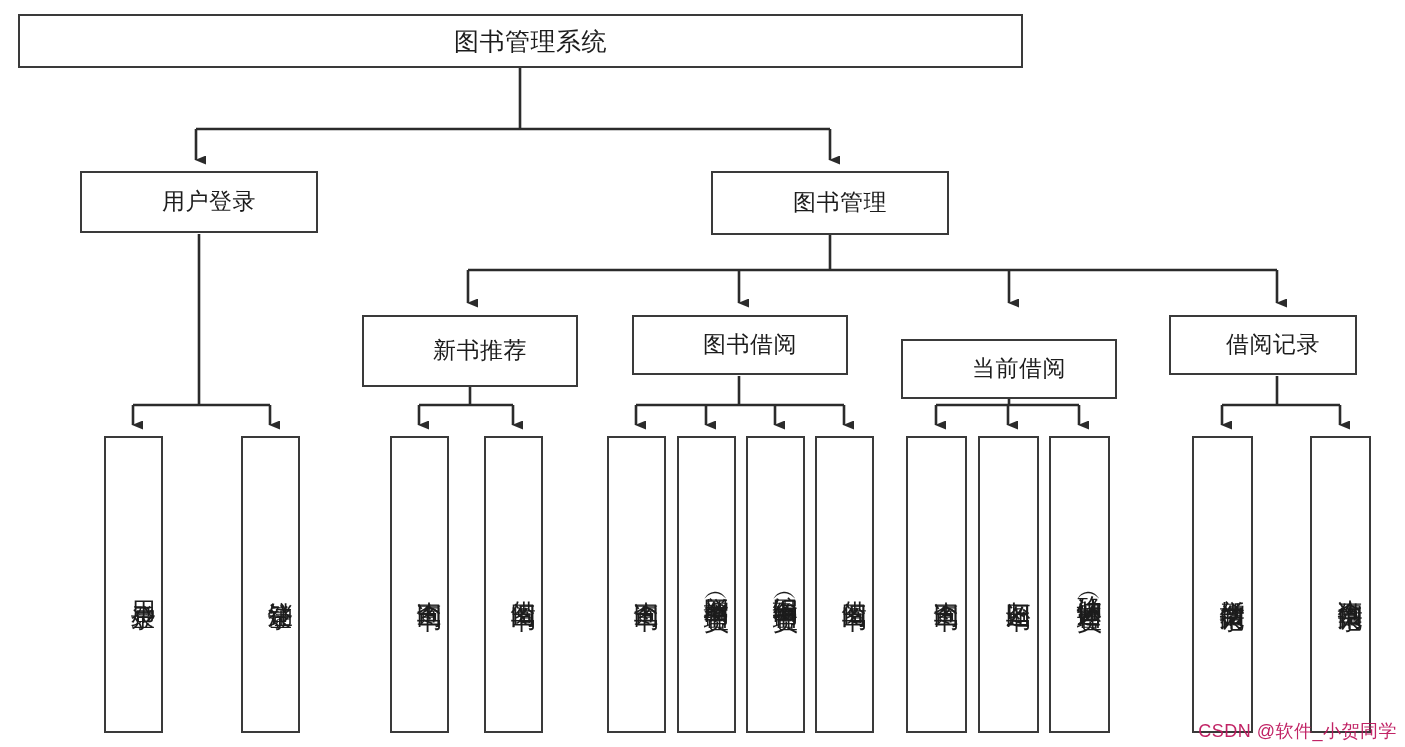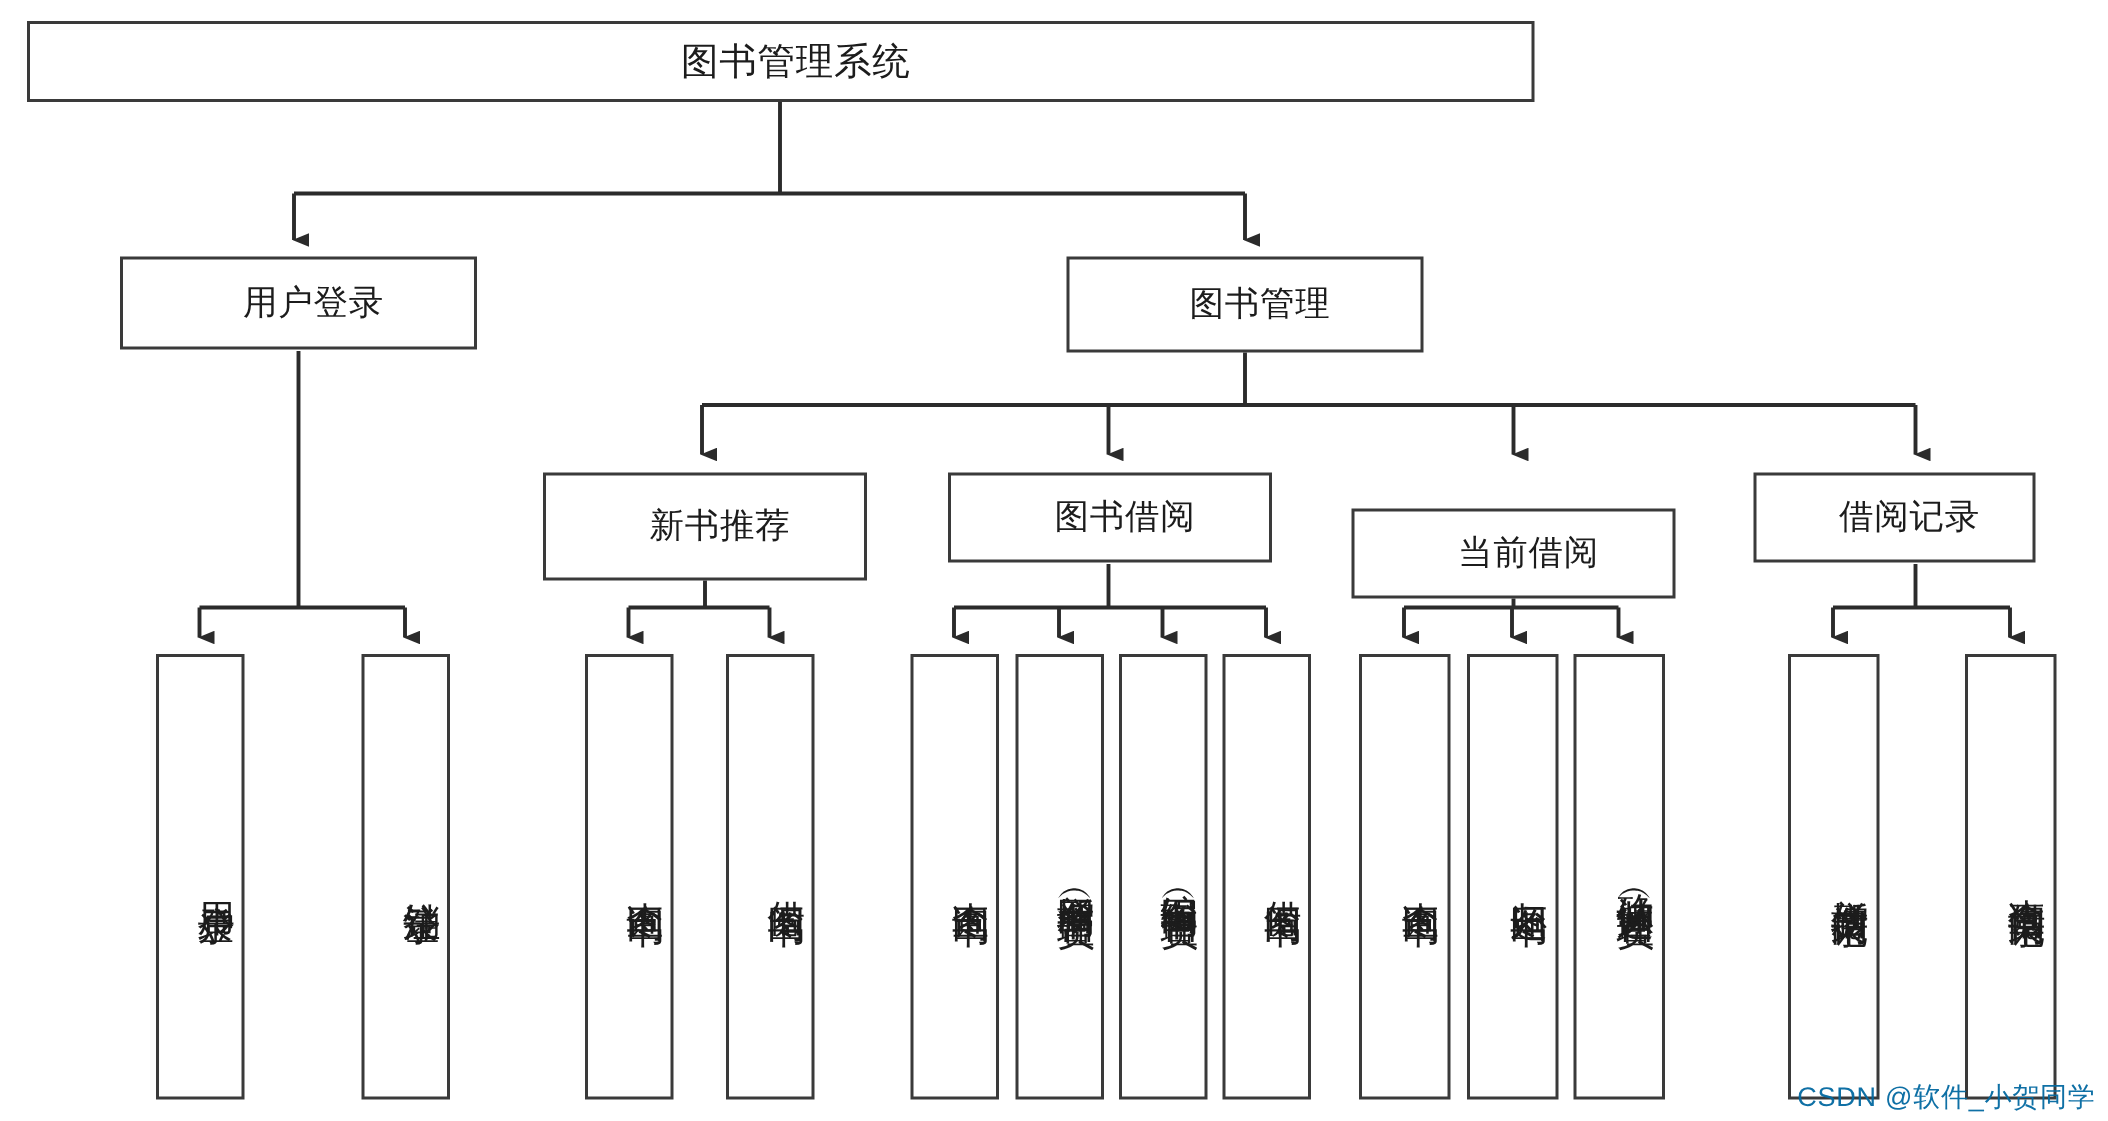--- a/index.html
+++ b/index.html
@@ -59,21 +59,21 @@
     white-space: nowrap;
   }
   .node.root {
     font-size: 25px;
   }
   .watermark {
     position: absolute;
     right: 8px;
     bottom: 4px;
     font-size: 18px;
-    color: #0369a1;
+    color: #be185d;
     white-space: nowrap;
     letter-spacing: 0.5px;
     opacity: 0.95;
   }
 </style>
 </head>
 <body>
 
 <div id="canvas">
 

